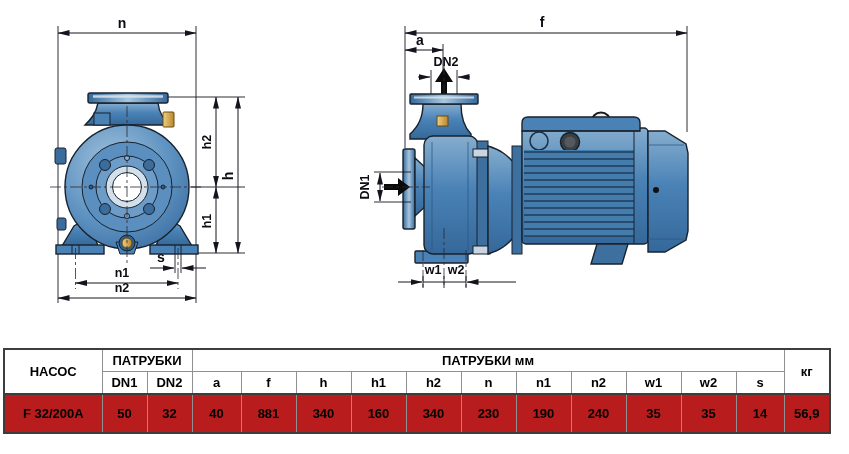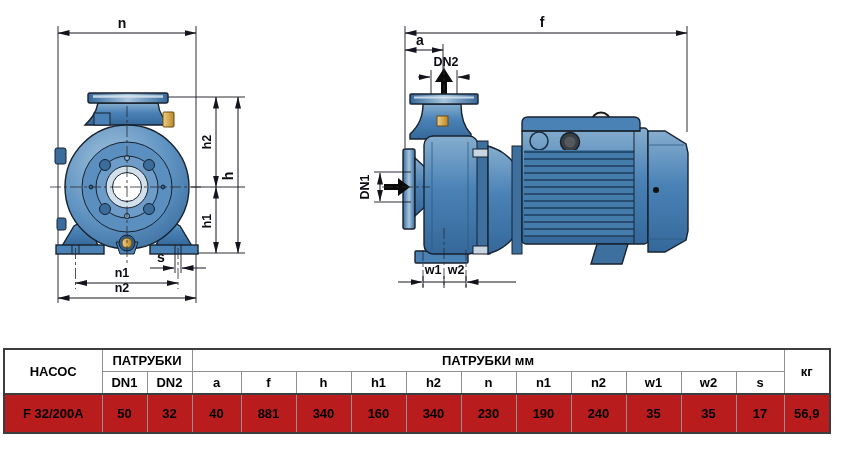--- a/index.html
+++ b/index.html
@@ -263,19 +263,19 @@
         <td>40</td>
         <td>881</td>
         <td>340</td>
         <td>160</td>
         <td>340</td>
         <td>230</td>
         <td>190</td>
         <td>240</td>
         <td>35</td>
         <td>35</td>
-        <td>17</td>
+        <td>14</td>
         <td>56,9</td>
       </tr>
     </tbody>
       </table>
   </div>
 </div>
 
 </body></html>

